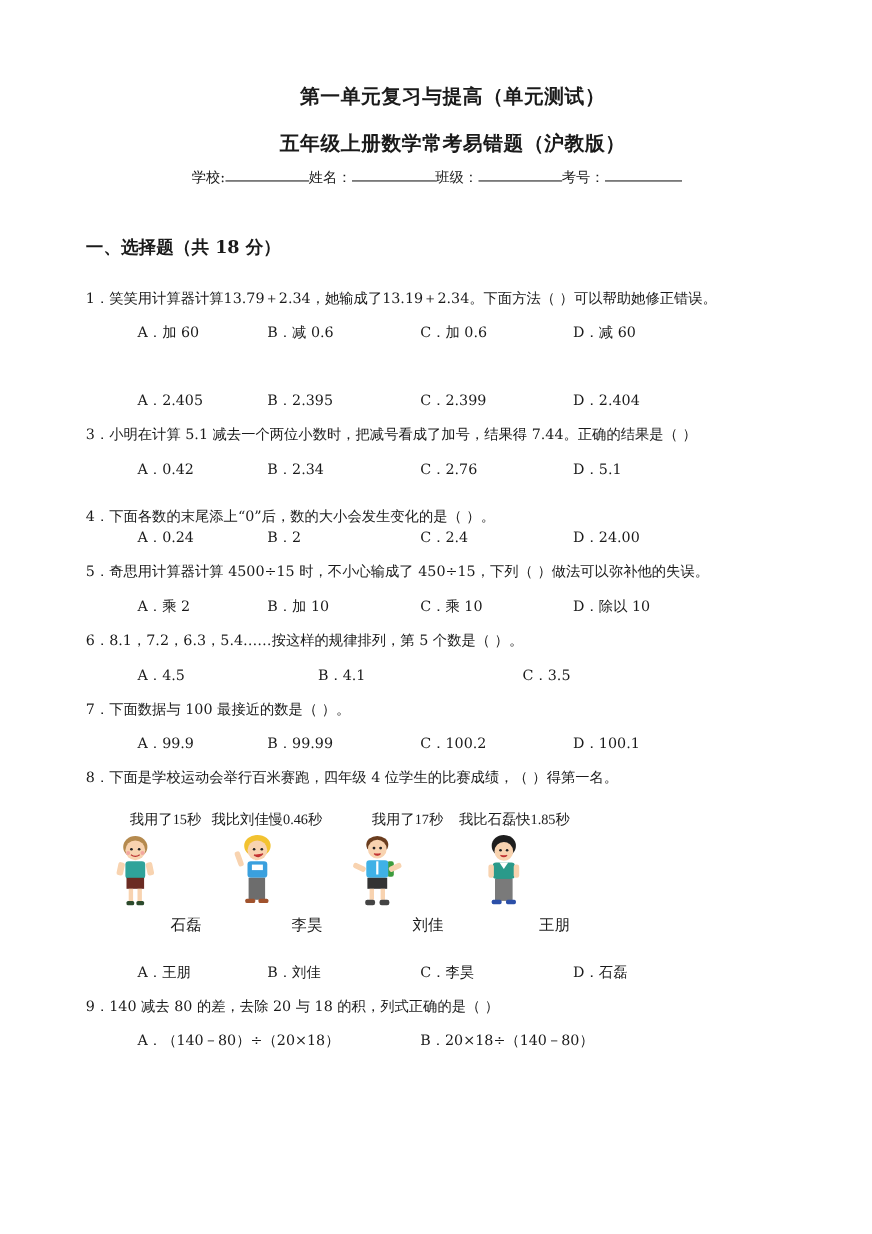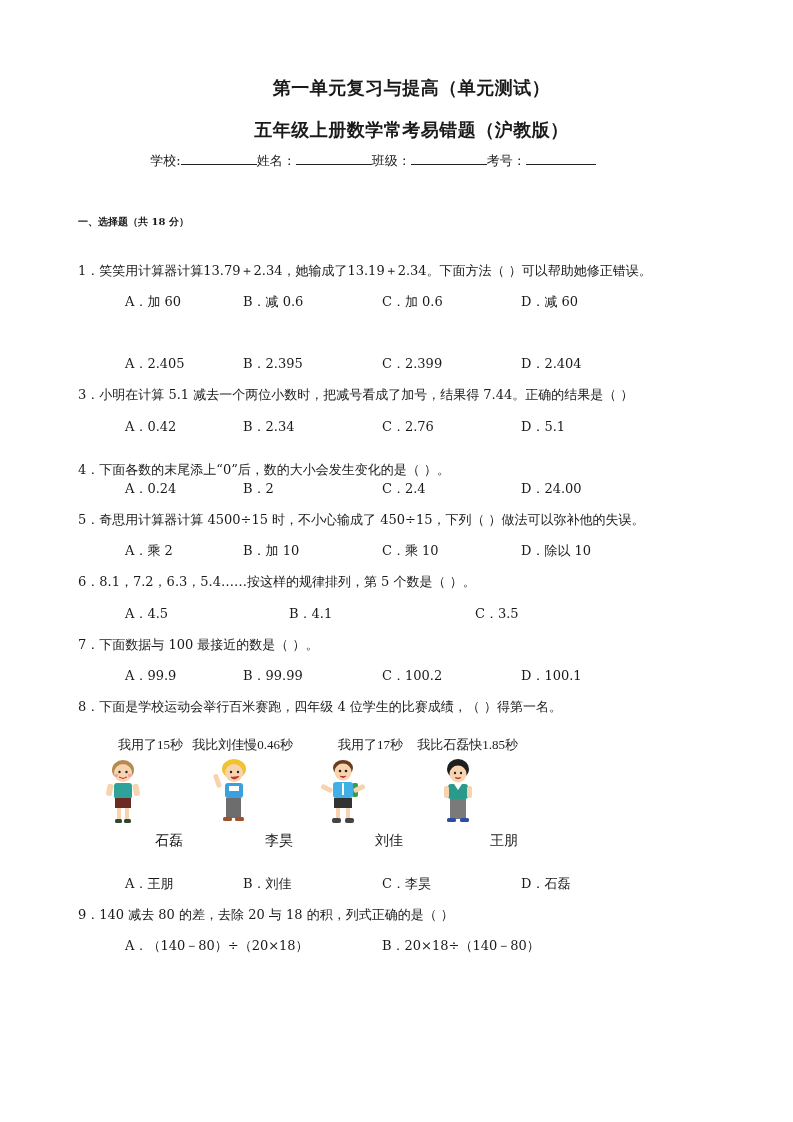--- a/index.html
+++ b/index.html
@@ -34,33 +34,34 @@
     .title1 { top: 76px; }
     .title2 { top: 118px; }
     .info-line {
       position: absolute;
       top: 152px;
       left: 0;
       width: 746px;
       text-align: center;
       font-size: 13px;
       white-space: nowrap;
+      padding-left: 24px;
     }
     .info-line .blank {
       display: inline-block;
       border-bottom: 1px solid #222;
       height: 12px;
       vertical-align: baseline;
     }
     .info-field { display: inline; }
     .section-heading {
       position: absolute;
       top: 215px;
       left: 78px;
-      font-size: 10px;
+      font-size: 16px;
       font-weight: bold;
     }
     .q {
       position: absolute;
       left: 78px;
       font-size: 13px;
       white-space: nowrap;
     }
     .opts {
       position: absolute;

